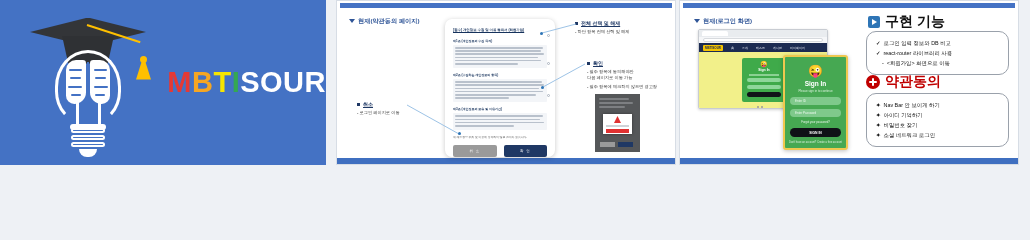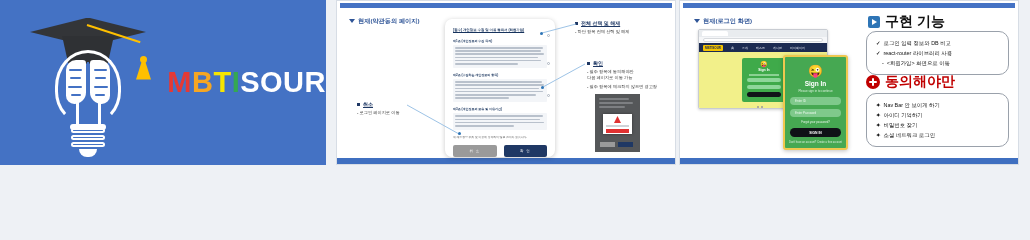--- a/index.html
+++ b/index.html
@@ -507,21 +507,21 @@
         <span>react-router 라이브러리 사용</span>
       </div>
       <div class="rb-item indent">
         <span class="rb-mark">-</span>
         <span>&lt;회원가입&gt; 화면으로 이동</span>
       </div>
     </div>
 
     <div class="sec-head" style="left:186px; top:72px;">
       <div class="plus-badge"></div>
-      <div class="label red">동의해야만</div>
+      <div class="label red">약관동의</div>
     </div>
     <div class="rounded-box" style="left:186px; top:92px; width:143px;">
       <div class="rb-item">
         <span class="rb-mark">✦</span>
         <span>Nav Bar 안 보이게 하기</span>
       </div>
       <div class="rb-item">
         <span class="rb-mark">✦</span>
         <span>아이디 기억하기</span>
       </div>

